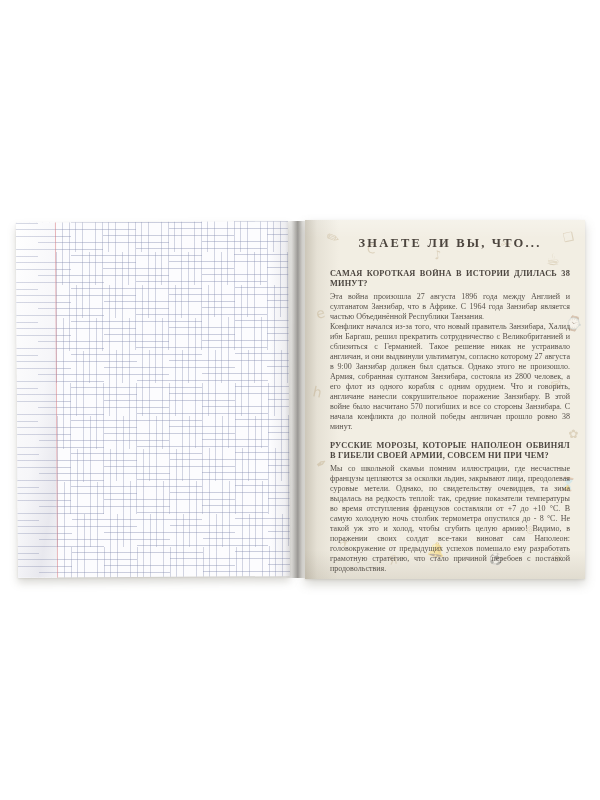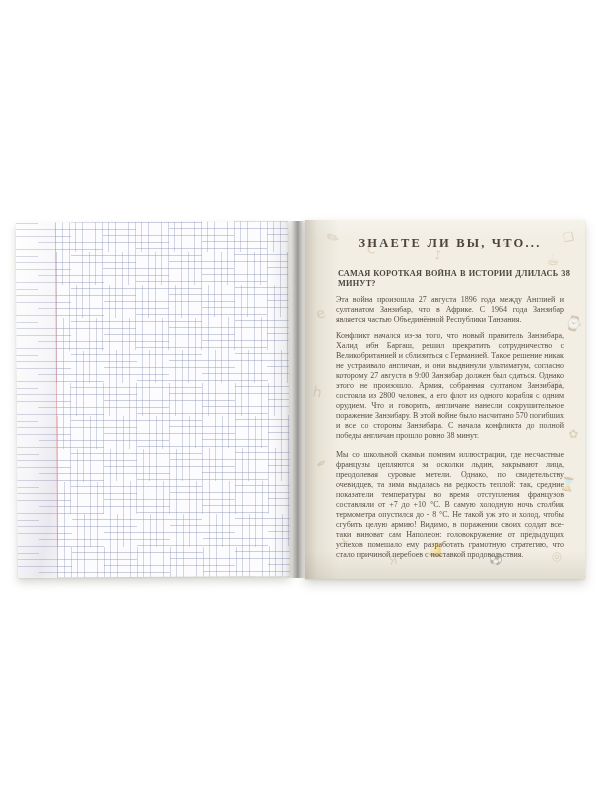--- a/index.html
+++ b/index.html
@@ -65,27 +65,27 @@
     margin:16px 15px 0 25px; 
   }
   .page-title{
     font-family:"Liberation Serif", serif;
     font-size:12.5px;font-weight:bold;letter-spacing:2.2px;
     color:#4c453e;text-align:center;margin:4px 0 18px 0;
   }
   .sec-heading{
     font-family:"Liberation Serif", serif;
     font-size:8.3px;font-weight:bold;letter-spacing:0.2px;
-    color:#4c4640;margin:0 0 3px 8px;line-height:10px;
+    color:#4c4640;margin:0 0 3px 0;line-height:10px;
     text-align:justify;
   }
   .body-para{
     font-family:"Liberation Serif", serif;
     font-size:8px;line-height:10px;color:#56504a;
-    margin:6px;text-align:justify;
+    margin:0;text-align:justify;
     hyphens:auto;-webkit-hyphens:auto;
   }
   section{display:block;margin:0 0 9px 0;}
 </style>
 </head>
 <body>
 
 <div class="notebook">
 
   <div class="left-page">
@@ -119,19 +119,20 @@
       </div>
     <div class="page-content">
       <h1 class="page-title">ЗНАЕТЕ ЛИ ВЫ, ЧТО...</h1>
       <div id="sections">
           <section>
             <h2 class="sec-heading">САМАЯ КОРОТКАЯ ВОЙНА В ИСТОРИИ ДЛИЛАСЬ 38 МИНУТ?</h2>
             <p class="body-para">Эта война произошла 27 августа 1896 года между Англией и султанатом Занзибар, что в Африке. С 1964 года Занзибар является частью Объединённой Республики Танзания.</p>
             <p class="body-para">Конфликт начался из-за того, что новый правитель Занзибара, Халид ибн Баргаш, решил прекратить сотрудничество с Великобританией и сблизиться с Германией. Такое решение никак не устраивало англичан, и они выдвинули ультиматум, согласно которому 27 августа в 9:00 Занзибар должен был сдаться. Однако этого не произошло. Армия, собранная султаном Занзибара, состояла из 2800 человек, а его флот из одного корабля с одним орудием. Что и говорить, англичане нанесли сокрушительное поражение Занзибару. В этой войне было насчитано 570 погибших и все со стороны Занзибара. С начала конфликта до полной победы англичан прошло ровно 38 минут.</p>
           </section>
           <section>
+            <h2 class="sec-heading">РУССКИЕ МОРОЗЫ, КОТОРЫЕ НАПОЛЕОН ОБВИНЯЛ В ГИБЕЛИ СВОЕЙ АРМИИ, СОВСЕМ НИ ПРИ ЧЕМ?</h2>
             <p class="body-para">Мы со школьной скамьи помним иллюстрации, где несчастные французы цепляются за осколки льдин, закрывают лица, преодолевая суровые метели. Однако, по свидетельству очевидцев, та зима выдалась на редкость теплой: так, средние показатели температуры во время отступления французов составляли от +7 до +10 °C. В самую холодную ночь столбик термометра опустился до - 8 °C. Не такой уж это и холод, чтобы сгубить целую армию! Видимо, в поражении своих солдат все-таки виноват сам Наполеон: головокружение от предыдущих успехов помешало ему разработать грамотную стратегию, что стало причиной перебоев с поставкой продовольствия.</p>
           </section>
         </div>
     </div>
   </div>
 
 </div>
 
 </body></html>

